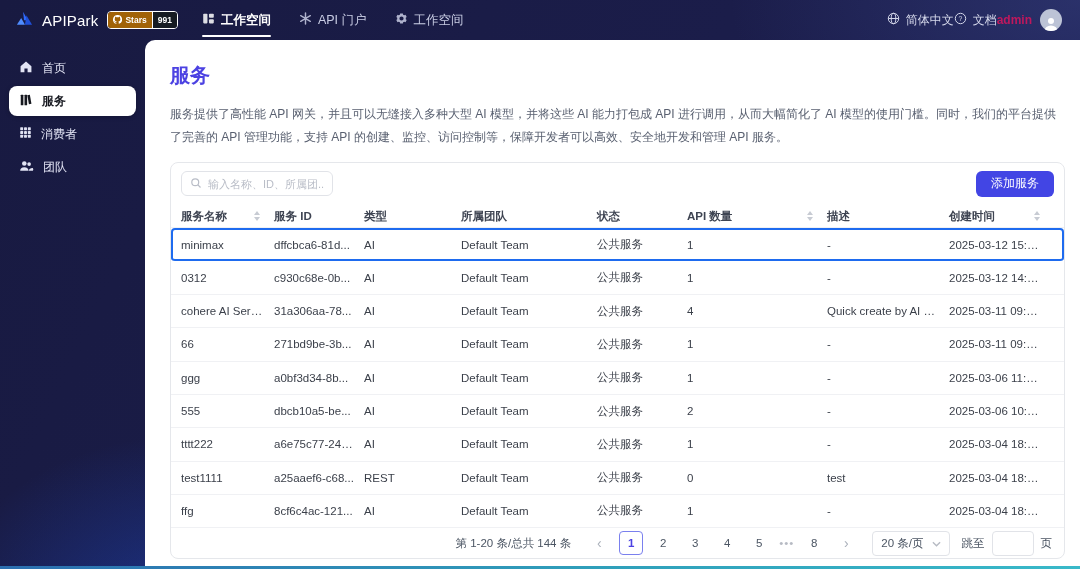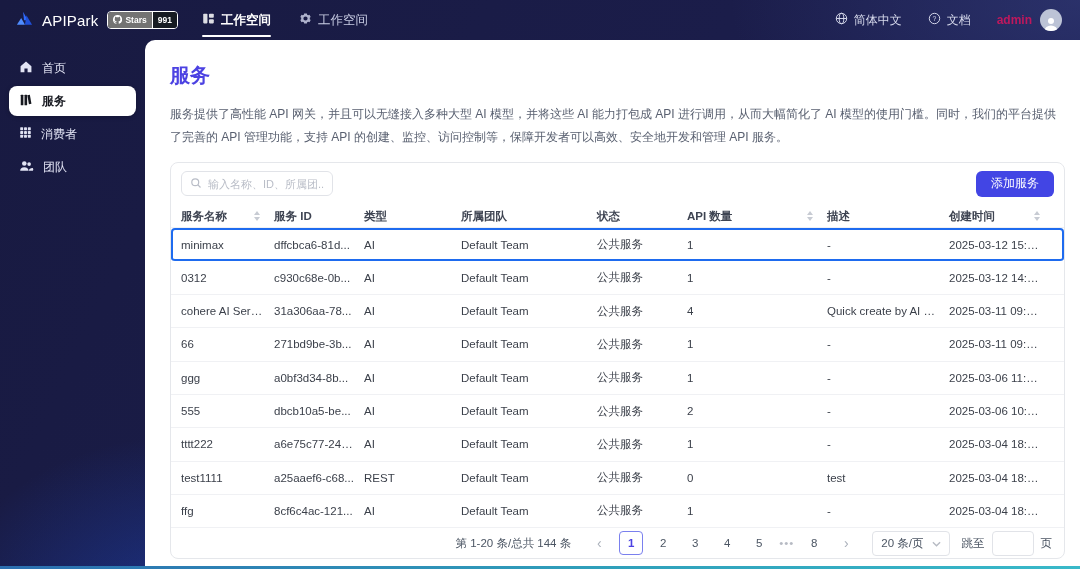--- a/index.html
+++ b/index.html
@@ -11,28 +11,28 @@
       radial-gradient(ellipse 500px 260px at 100% 0%, rgba(58,66,130,.5), transparent 70%),
       linear-gradient(115deg, #181a41 0%, #1b1d4a 55%, #1b2258 100%);
     position:relative;
   }
 
   
   .topbar { height:40px; display:flex; align-items:center; padding:0 18px 0 14px; color:#e8eaf6; }
   .logo { display:flex; align-items:center; gap:7px; }
   .logo-name { font-size:15px; font-weight:400; color:#fff; letter-spacing:.2px; }
   .gh-badge { margin-left:9px; display:flex; align-items:stretch; border:1px solid #fff; border-radius:4px; overflow:hidden; font-size:8.5px; line-height:1; }
-  .gh-left { display:flex; align-items:center; gap:3px; background:#737373; color:#fff; padding:3px 5px; font-weight:700; }
+  .gh-left { display:flex; align-items:center; gap:3px; background:#a16207; color:#fff; padding:3px 5px; font-weight:700; }
   .gh-right { display:flex; align-items:center; background:#161b22; color:#fff; padding:3px 5px; border-left:1px solid #fff; font-weight:700; }
   .nav-items { display:flex; align-items:center; gap:28px; margin-left:24px; height:100%; }
   .nav-item { position:relative; display:flex; align-items:center; gap:6px; height:100%; font-size:12.5px; color:#c9cde4; cursor:pointer; }
   .nav-item svg { opacity:.85; }
   .nav-item.active { color:#fff; font-weight:600; }
   .nav-item.active::after { content:""; position:absolute; left:0; right:0; bottom:3px; height:2px; background:#fff; border-radius:1px; }
-  .topbar-right { margin-left:auto; display:flex; align-items:center; gap:26px; font-size:12px; color:#d7daec; }
+  .topbar-right { margin-left:auto; display:flex; align-items:center; font-size:12px; color:#d7daec; }
   .tr-item { display:flex; align-items:center; gap:6px; cursor:pointer; }
   .user { display:flex; align-items:center; gap:8px; cursor:pointer; color:#be185d;font-weight:bold; }
   .avatar { width:22px; height:22px; border-radius:50%; background:#bcc3d6; display:flex; align-items:flex-end; justify-content:center; overflow:hidden; }
 
   
   .shell-row { display:flex; height:529px; }
   .sidebar { width:145px; padding-top:10px; flex:none; }
   .side-item { display:flex; align-items:center; gap:9px; height:30px; margin:3px 9px; padding:0 10px; border-radius:8px; font-size:12px; color:#e2e4f4; cursor:pointer; }
   .side-item svg { flex:none; }
   .side-item.active { background:#fff; color:#16181f; font-weight:600; box-shadow:0 1px 4px rgba(0,0,0,.25); }
@@ -99,20 +99,27 @@
     <span class="gh-right">991</span>
   </div>
   <nav class="nav-items" id="topnav-items">
       <span class="nav-item active">
      <span><svg width="13" height="13" viewBox="0 0 16 16" fill="currentColor">
             <rect x="1.5" y="2" width="5.2" height="12" rx="1"></rect>
             <rect x="8.6" y="2" width="5.9" height="5.2" rx="1"></rect>
             <rect x="8.6" y="9" width="5.9" height="5" rx="1"></rect>
           </svg></span>
      <span>工作空间</span>
+   </span>
+      <span class="nav-item">
+     <span><svg width="13" height="13" viewBox="0 0 16 16" fill="currentColor">
+            <path d="M8 1.2v13.6M2.1 4.6l11.8 6.8M13.9 4.6 2.1 11.4" stroke="currentColor" stroke-width="1.8" stroke-linecap="round" fill="none"></path>
+            <circle cx="8" cy="8" r="1.6"></circle>
+          </svg></span>
+     <span>API 门户</span>
    </span>
       <span class="nav-item">
      <span><svg width="13" height="13" viewBox="0 0 16 15" fill="currentColor">
             <path fill-rule="evenodd" d="M9.7 1.2l.3 1.6c.5.2 1 .5 1.4.8l1.5-.6 1.5 2.6-1.2 1c.1.3.1.6.1.9s0 .6-.1.9l1.2 1-1.5 2.6-1.5-.6c-.4.3-.9.6-1.4.8l-.3 1.6H6.3L6 12.2c-.5-.2-1-.5-1.4-.8l-1.5.6-1.5-2.6 1.2-1c-.1-.3-.1-.6-.1-.9s0-.6.1-.9l-1.2-1 1.5-2.6 1.5.6c.4-.3.9-.6 1.4-.8l.3-1.6h3.4zM8 10.1a2.6 2.6 0 1 0 0-5.2 2.6 2.6 0 0 0 0 5.2z"></path>
           </svg></span>
      <span>工作空间</span>
    </span>
     </nav>
   <div class="topbar-right">
     <span class="tr-item">

